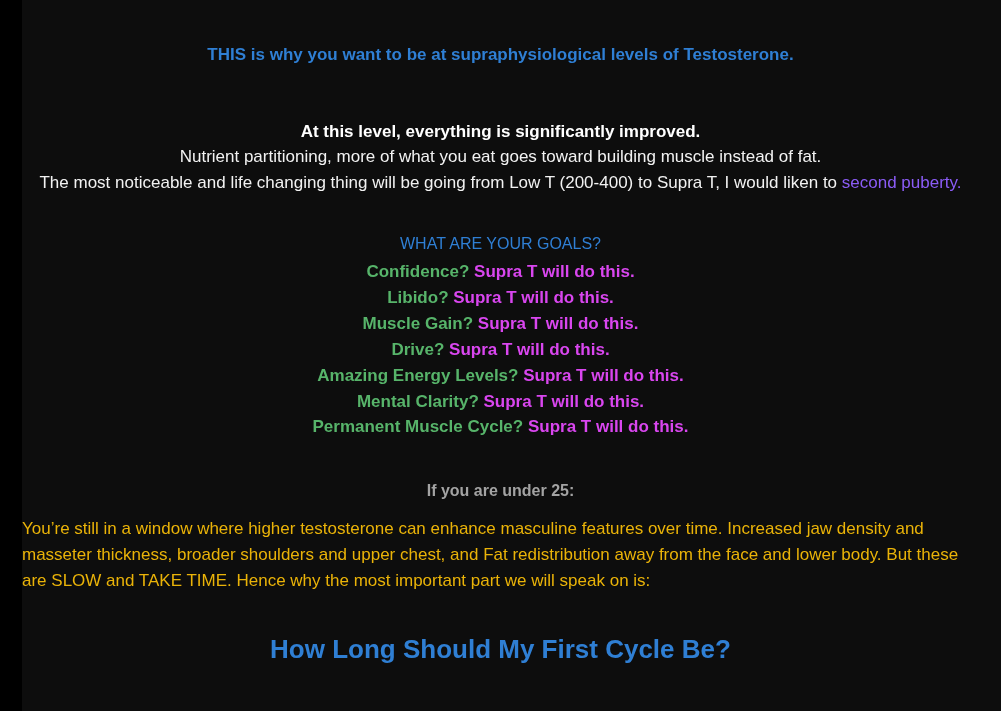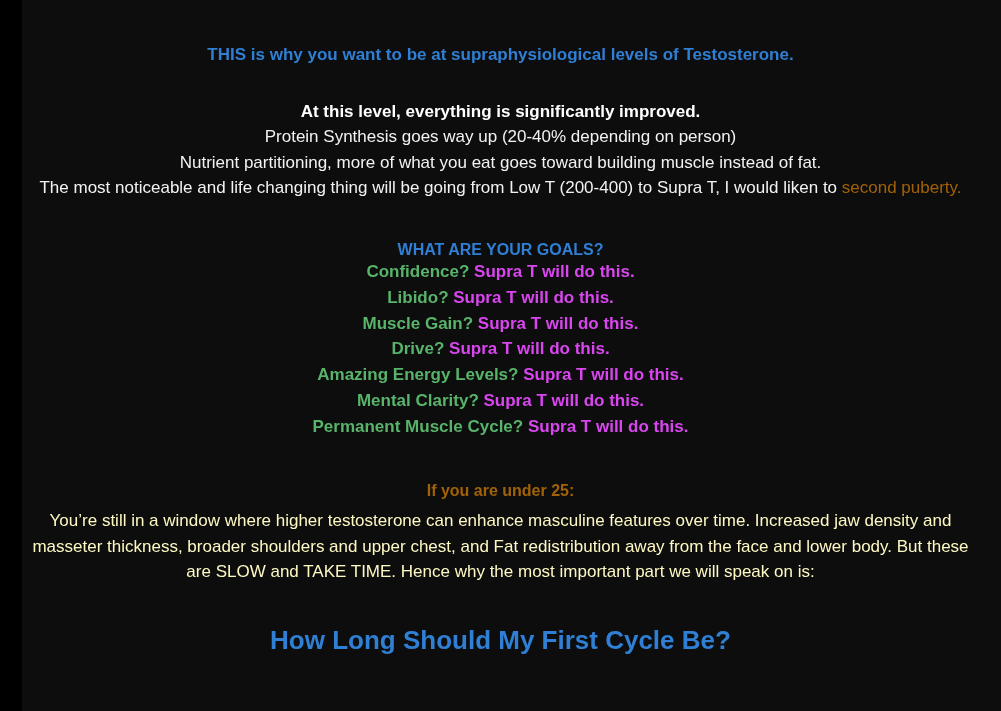--- a/index.html
+++ b/index.html
@@ -37,66 +37,67 @@
   .blk { text-align: center; }
   .h-blue {
     color: #2f7fd4;
     font-weight: bold;
     font-size: 17px;
     margin-top: 44px;
     margin-bottom: 0;
     line-height: 1.35;
   }
   .sec1 {
-    margin-top: 32px;
+    margin-top: 52px;
     font-size: 17px;
     line-height: 1.5;
     text-align: center;
   }
   .sec1 .bold-line {
     font-weight: bold;
     color: #ffffff;
   }
   .sec1 .plain {
     color: #f2f2f2;
   }
   .green {
-    color: #a16207;
+    color: #8b5cf6;
   }
   .goals-title {
     color: #2f7fd4;
-    font-weight: bold;
+    font-weight: normal;
     font-size: 16px;
     margin-top: 40px;
+    margin-bottom: 6px;
   }
   .goal-line {
     font-size: 17px;
     line-height: 1.52;
     font-weight: bold;
   }
   .goal-q {
     color: #57b46a;
   }
   .goal-a {
     color: #d946ef;
   }
   .under25-title {
-    color: #a16207;
+    color: #a3a3a3;
     font-weight: bold;
     font-size: 16px;
     margin-top: 42px;
     margin-bottom: 4px;
   }
   .under25-body {
     font-size: 17px;
     line-height: 1.52;
-    color: #fef9c3;
+    color: #eab308;
     width: 957px;
-    margin: 8px auto;
-    text-align: center;
+    margin: 16px auto;
+    text-align: left;
   }
   .howlong {
     color: #2f7fd4;
     font-weight: bold;
     font-size: 26px;
     margin-top: 40px;
     margin-bottom: 0;
   }
 </style>
 </head>
@@ -105,21 +106,20 @@
 <div class="page">
 
   <div class="left-bar"></div>
 
   <div class="content">
 
     <div class="blk h-blue">THIS is why you want to be at supraphysiological levels of Testosterone.</div>
 
     <div class="blk sec1">
       <div class="bold-line">At this level, everything is significantly improved.</div>
-      <div class="plain">Protein Synthesis goes way up (20-40% depending on person)</div>
       <div class="plain">Nutrient partitioning, more of what you eat goes toward building muscle instead of fat.</div>
       <div class="plain"><span>The most noticeable and life changing thing will be going from Low T (200-400) to Supra T, I would liken to </span><span class="green">second puberty.</span></div>
     </div>
 
     <div class="blk goals-title">WHAT ARE YOUR GOALS?</div>
 
     <div class="blk">
       <div class="goal-line"><span class="goal-q">Confidence?</span> <span class="goal-a">Supra T will do this.</span></div>
       <div class="goal-line"><span class="goal-q">Libido?</span> <span class="goal-a">Supra T will do this.</span></div>
       <div class="goal-line"><span class="goal-q">Muscle Gain?</span> <span class="goal-a">Supra T will do this.</span></div>

